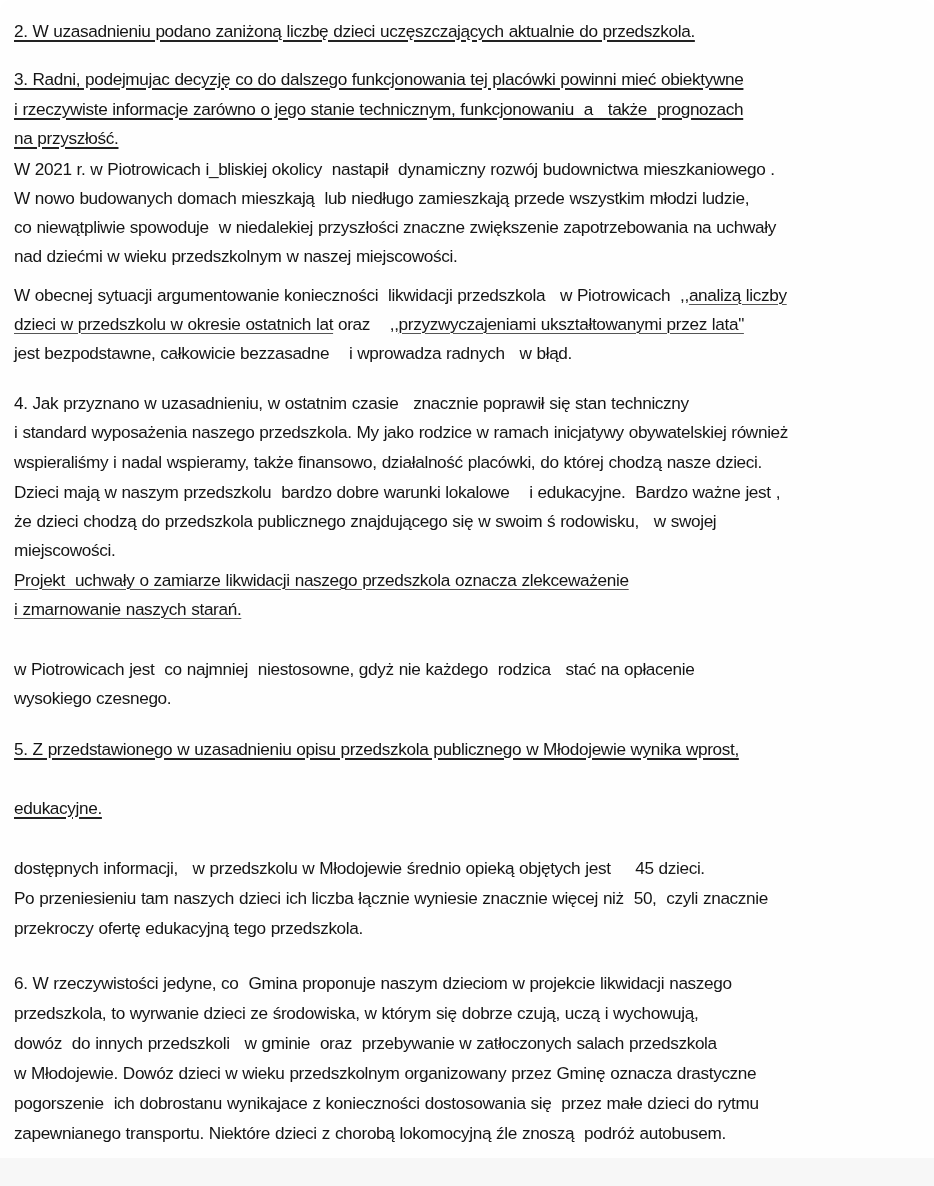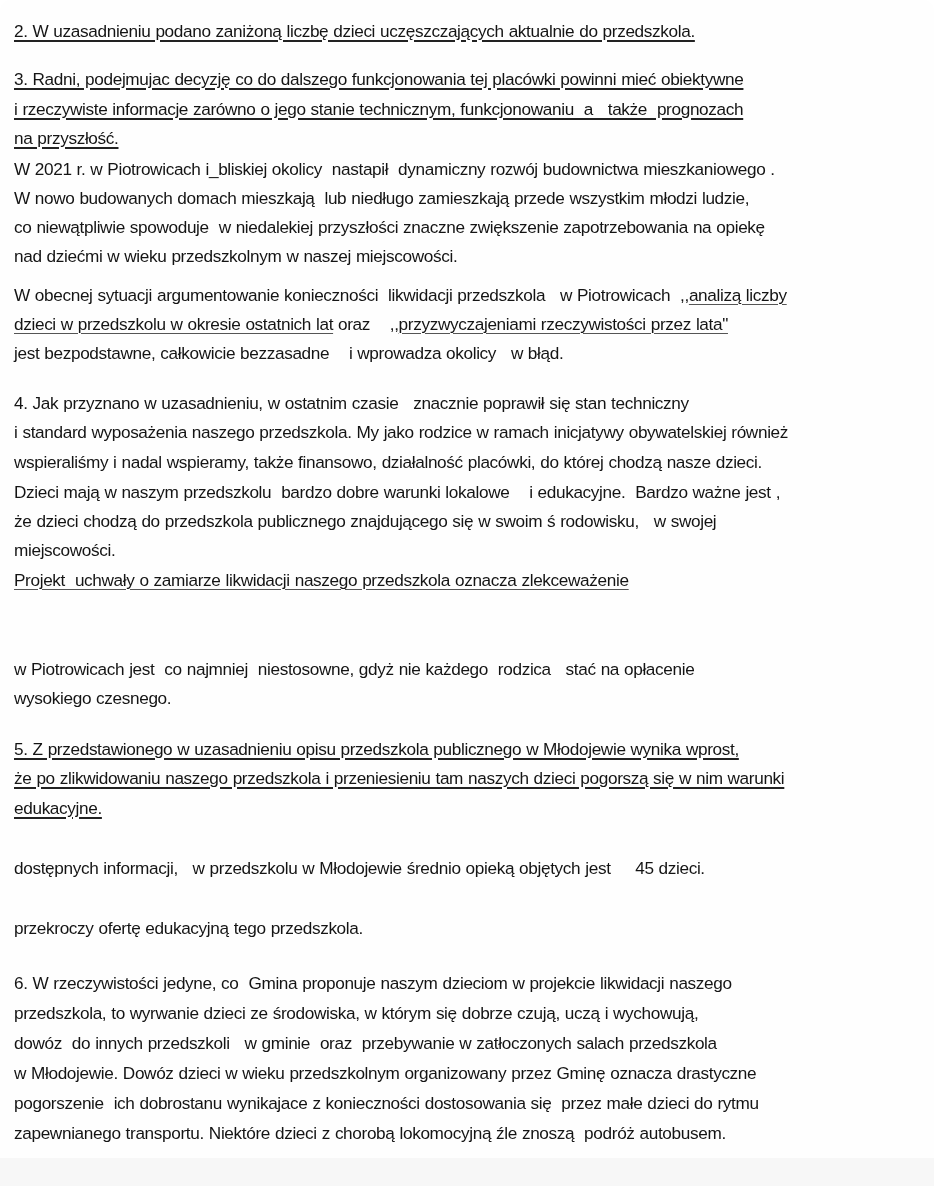--- a/index.html
+++ b/index.html
@@ -28,41 +28,42 @@
 <div class="page">
 
   <div class="line u" style="top:20px">2. W uzasadnieniu podano zaniżoną liczbę dzieci uczęszczających aktualnie do przedszkola.</div>
 
   <div class="line u" style="top:68px">3. Radni, podejmujac decyzję co do dalszego funkcjonowania tej placówki powinni mieć obiektywne</div>
   <div class="line u" style="top:98px">i rzeczywiste informacje zarówno o jego stanie technicznym, funkcjonowaniu  a   także  prognozach</div>
   <div class="line u" style="top:127px">na przyszłość.</div>
 
   <div class="line" style="top:158px">W 2021 r. w Piotrowicach i_bliskiej okolicy  nastapił  dynamiczny rozwój budownictwa mieszkaniowego .</div>
   <div class="line" style="top:187px">W nowo budowanych domach mieszkają  lub niedługo zamieszkają przede wszystkim młodzi ludzie,</div>
-  <div class="line" style="top:216px">co niewątpliwie spowoduje  w niedalekiej przyszłości znaczne zwiększenie zapotrzebowania na opiekę</div>
+  <div class="line" style="top:216px">co niewątpliwie spowoduje  w niedalekiej przyszłości znaczne zwiększenie zapotrzebowania na uchwały</div>
   <div class="line" style="top:284px"><span>W obecnej sytuacji argumentowanie konieczności  likwidacji przedszkola   w Piotrowicach  ,,</span><span class="u-light">analizą liczby</span></div>
 
   <div class="line" style="top:245px">nad dziećmi w wieku przedszkolnym w naszej miejscowości.</div>
-  <div class="line" style="top:313px"><span class="u-light">dzieci w przedszkolu w okresie ostatnich lat</span><span> oraz    ,,</span><span class="u-light">przyzwyczajeniami rzeczywistości przez lata"</span></div>
-  <div class="line" style="top:342px">jest bezpodstawne, całkowicie bezzasadne    i wprowadza okolicy   w błąd.</div>
+  <div class="line" style="top:313px"><span class="u-light">dzieci w przedszkolu w okresie ostatnich lat</span><span> oraz    ,,</span><span class="u-light">przyzwyczajeniami ukształtowanymi przez lata"</span></div>
+  <div class="line" style="top:342px">jest bezpodstawne, całkowicie bezzasadne    i wprowadza radnych   w błąd.</div>
 
   <div class="line" style="top:392px">4. Jak przyznano w uzasadnieniu, w ostatnim czasie   znacznie poprawił się stan techniczny</div>
   <div class="line" style="top:421px">i standard wyposażenia naszego przedszkola. My jako rodzice w ramach inicjatywy obywatelskiej również</div>
   <div class="line" style="top:451px">wspieraliśmy i nadal wspieramy, także finansowo, działalność placówki, do której chodzą nasze dzieci.</div>
   <div class="line" style="top:481px">Dzieci mają w naszym przedszkolu  bardzo dobre warunki lokalowe    i edukacyjne.  Bardzo ważne jest ,</div>
   <div class="line" style="top:510px">że dzieci chodzą do przedszkola publicznego znajdującego się w swoim ś rodowisku,   w swojej</div>
   <div class="line" style="top:539px">miejscowości.</div>
   <div class="line u-light" style="top:569px">Projekt  uchwały o zamiarze likwidacji naszego przedszkola oznacza zlekceważenie</div>
+  <div class="line u-light" style="top:598px">i zmarnowanie naszych starań.</div>
   <div class="line" style="top:658px">w Piotrowicach jest  co najmniej  niestosowne, gdyż nie każdego  rodzica   stać na opłacenie</div>
   <div class="line" style="top:687px">wysokiego czesnego.</div>
 
   <div class="line u" style="top:738px">5. Z przedstawionego w uzasadnieniu opisu przedszkola publicznego w Młodojewie wynika wprost,</div>
-  <div class="line u" style="top:767px">że po zlikwidowaniu naszego przedszkola i przeniesieniu tam naszych dzieci pogorszą się w nim warunki</div>
   <div class="line u" style="top:797px">edukacyjne.</div>
   <div class="line" style="top:857px">dostępnych informacji,   w przedszkolu w Młodojewie średnio opieką objętych jest     45 dzieci.</div>
+  <div class="line" style="top:887px">Po przeniesieniu tam naszych dzieci ich liczba łącznie wyniesie znacznie więcej niż  50,  czyli znacznie</div>
   <div class="line" style="top:917px">przekroczy ofertę edukacyjną tego przedszkola.</div>
 
   <div class="line" style="top:972px">6. W rzeczywistości jedyne, co  Gmina proponuje naszym dzieciom w projekcie likwidacji naszego</div>
   <div class="line" style="top:1002px">przedszkola, to wyrwanie dzieci ze środowiska, w którym się dobrze czują, uczą i wychowują,</div>
   <div class="line" style="top:1032px">dowóz  do innych przedszkoli   w gminie  oraz  przebywanie w zatłoczonych salach przedszkola</div>
   <div class="line" style="top:1062px">w Młodojewie. Dowóz dzieci w wieku przedszkolnym organizowany przez Gminę oznacza drastyczne</div>
   <div class="line" style="top:1092px">pogorszenie  ich dobrostanu wynikajace z konieczności dostosowania się  przez małe dzieci do rytmu</div>
   <div class="line" style="top:1122px">zapewnianego transportu. Niektóre dzieci z chorobą lokomocyjną źle znoszą  podróż autobusem.</div>
 
   <div class="bottom-fade"></div>

